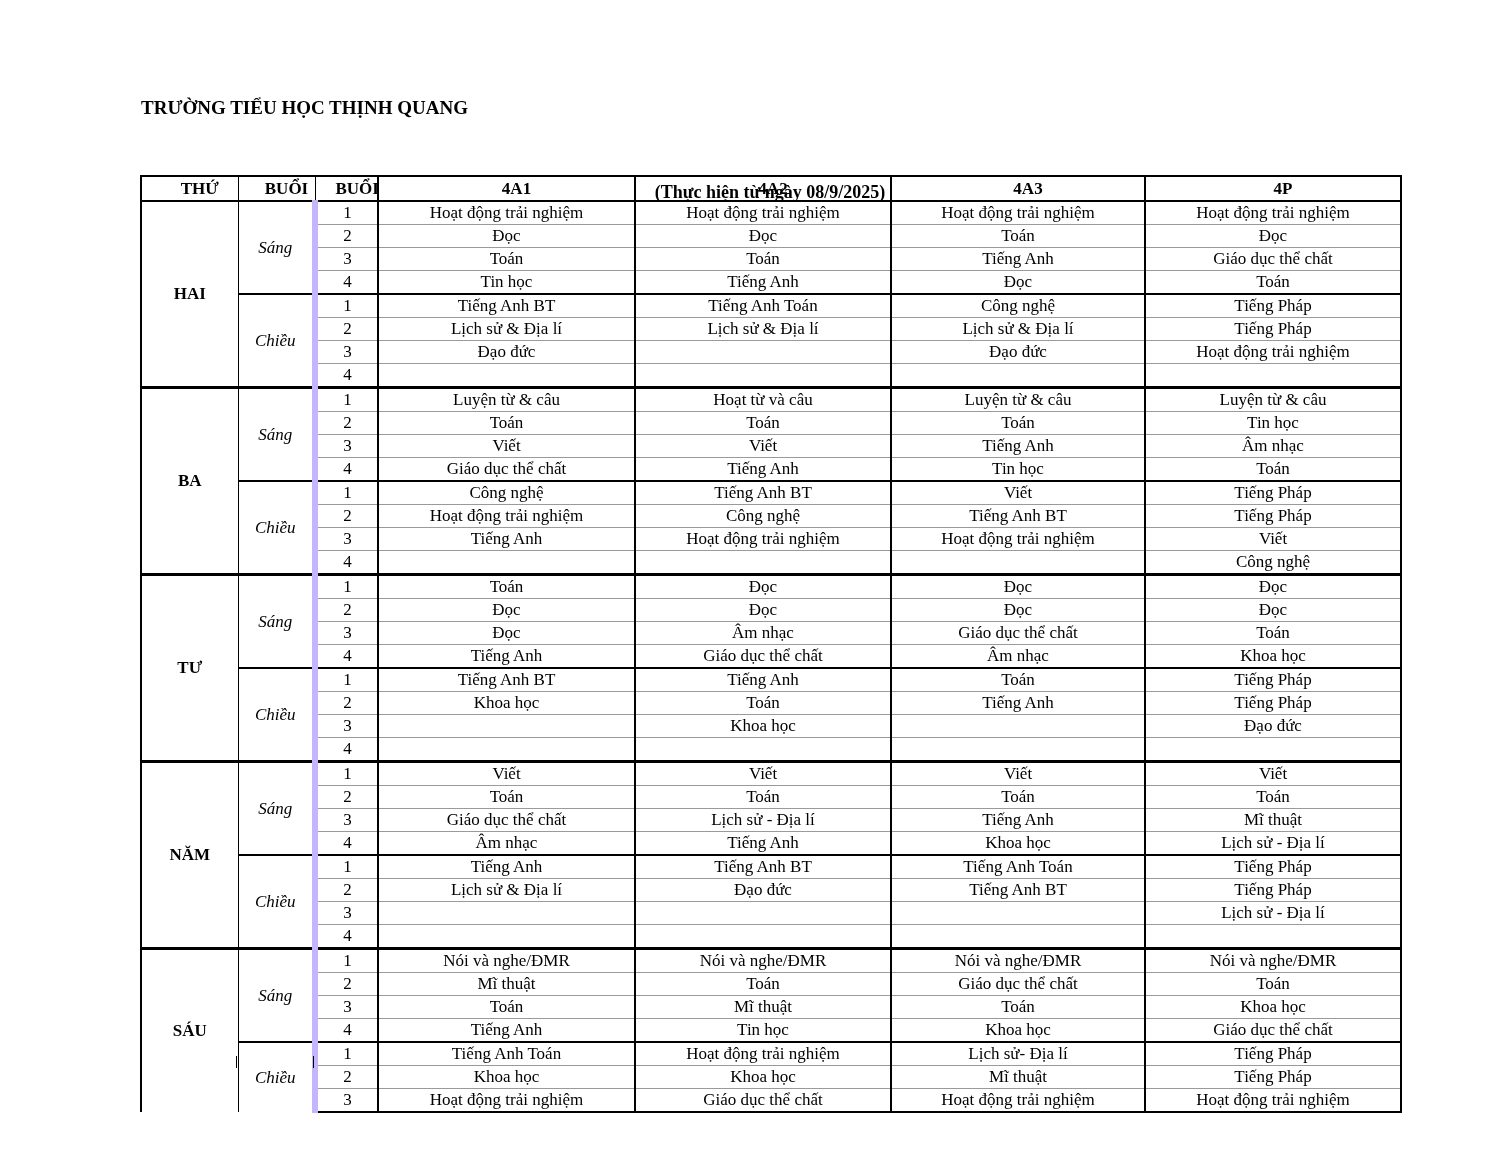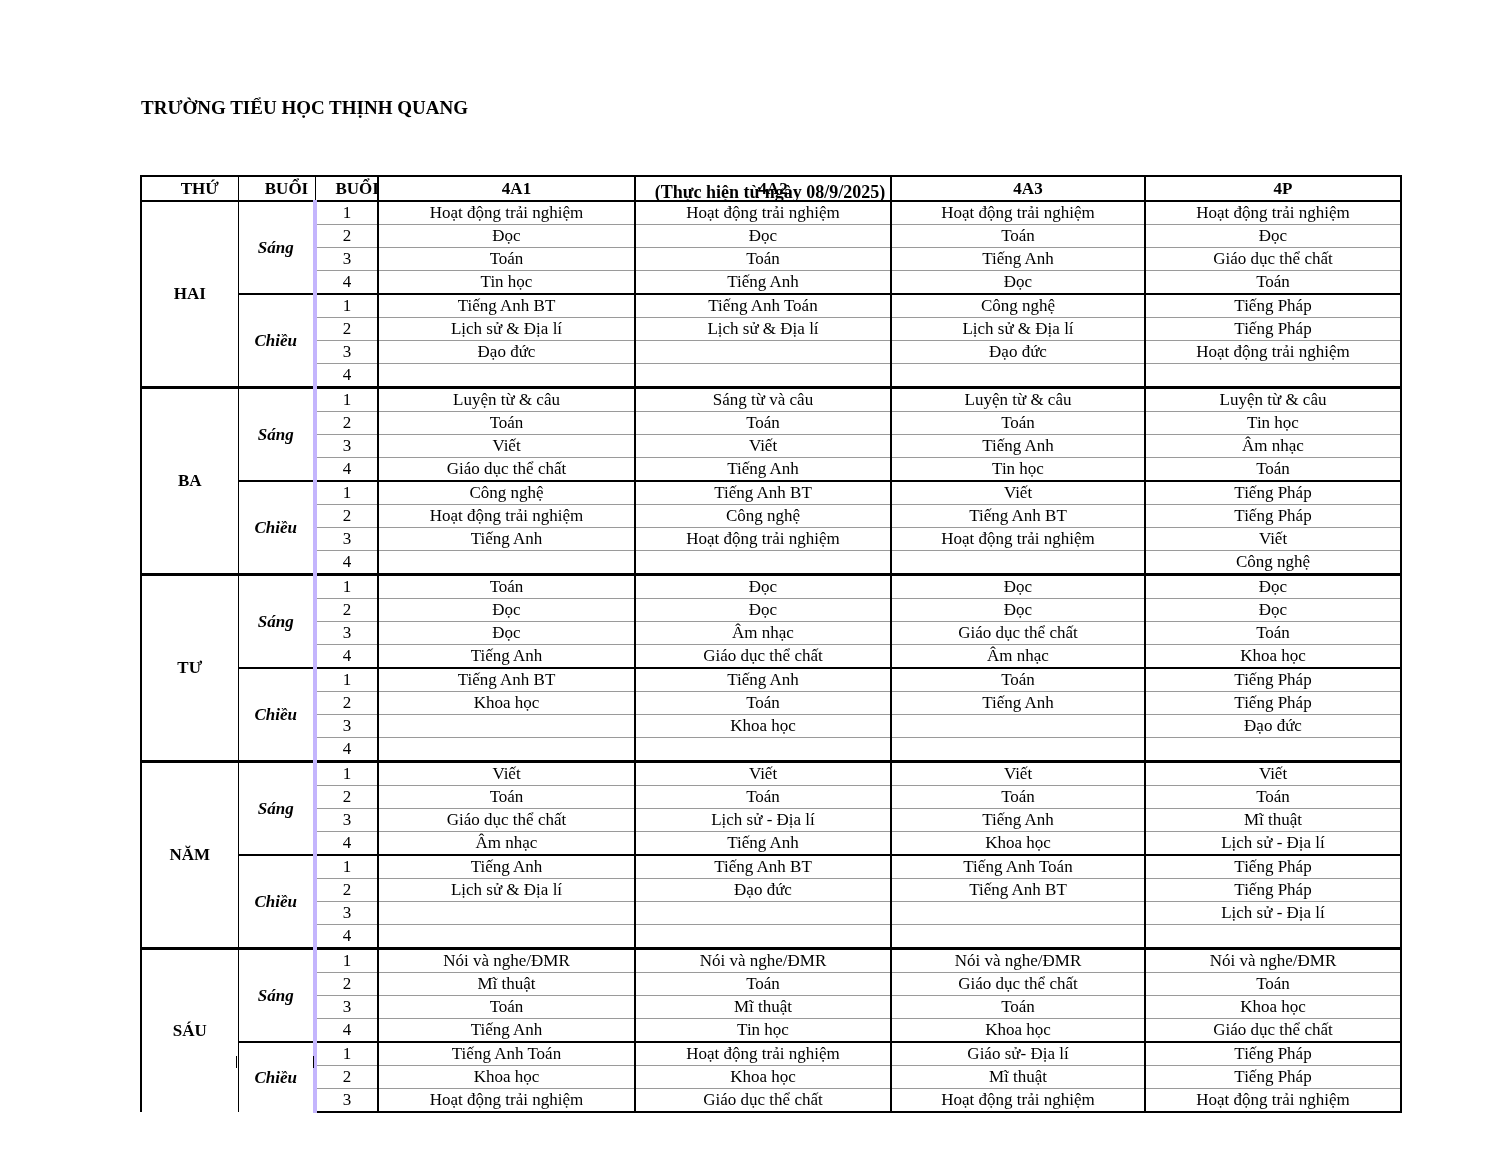--- a/index.html
+++ b/index.html
@@ -34,21 +34,21 @@
   table.timetable th {
     height: 23px; font-size: 17px; font-weight: bold;
     border-top: 2px solid #000; border-bottom: 2px solid #000;
     border-left: 1px solid #000; border-right: 1px solid #000; padding-left: 20px;
   }
   table.timetable th.th-first { border-left: 2px solid #000; }
   table.timetable th.th-class { border-left: 2px solid #000; border-right: 2px solid #000; margin-top: 28px; }
   table.timetable td { height: 22px; font-size: 17px; }
 
   .day-cell   { font-weight: bold; border-left: 2px solid #000; border-right: 1px solid #000; }
-  .session-cell { font-weight: bold; font-style: italic; border-right: 4px solid #c4b5fd; }
+  .session-cell { font-weight: normal; font-style: italic; border-right: 6px solid #c4b5fd; }
   .period-cell  { border-right: 2px solid #000; }
   .subject-cell { border-right: 2px solid #000; }
   .subject-last { border-right: 2px solid #000; }
 
   .b-row     { border-bottom: 1px solid #9a9a9a; }
   .b-session { border-bottom: 2px solid #000; }
   .b-day     { border-bottom: 3px solid #000; }
   .b-end     { border-bottom: 2px solid #000; }
   .b-none    { border-bottom: none; }
 
@@ -144,21 +144,21 @@
           <td class="subject-cell b-day"></td>
           <td class="subject-cell b-day"></td>
           <td class="subject-cell b-day"></td>
           <td class="subject-last b-day"></td>
         </tr>
         <tr>
           <td rowspan="8" class="day-cell b-day">BA</td>
           <td rowspan="4" class="session-cell b-session">Sáng</td>
           <td class="period-cell b-row">1</td>
           <td class="subject-cell b-row">Luyện từ &amp; câu</td>
-          <td class="subject-cell b-row">Sáng từ và câu</td>
+          <td class="subject-cell b-row">Hoạt từ và câu</td>
           <td class="subject-cell b-row">Luyện từ &amp; câu</td>
           <td class="subject-last b-row">Luyện từ &amp; câu</td>
         </tr>
         <tr>
           <td class="period-cell b-row">2</td>
           <td class="subject-cell b-row">Toán</td>
           <td class="subject-cell b-row">Toán</td>
           <td class="subject-cell b-row">Toán</td>
           <td class="subject-last b-row">Tin học</td>
         </tr>
@@ -351,21 +351,21 @@
           <td class="subject-cell b-session">Tiếng Anh</td>
           <td class="subject-cell b-session">Tin học</td>
           <td class="subject-cell b-session">Khoa học</td>
           <td class="subject-last b-session">Giáo dục thể chất</td>
         </tr>
         <tr>
           <td rowspan="3" class="session-cell b-none">Chiều</td>
           <td class="period-cell b-row">1</td>
           <td class="subject-cell b-row">Tiếng Anh Toán</td>
           <td class="subject-cell b-row">Hoạt động trải nghiệm</td>
-          <td class="subject-cell b-row">Giáo sử- Địa lí</td>
+          <td class="subject-cell b-row">Lịch sử- Địa lí</td>
           <td class="subject-last b-row">Tiếng Pháp</td>
         </tr>
         <tr>
           <td class="period-cell b-row">2</td>
           <td class="subject-cell b-row">Khoa học</td>
           <td class="subject-cell b-row">Khoa học</td>
           <td class="subject-cell b-row">Mĩ thuật</td>
           <td class="subject-last b-row">Tiếng Pháp</td>
         </tr>
         <tr>

